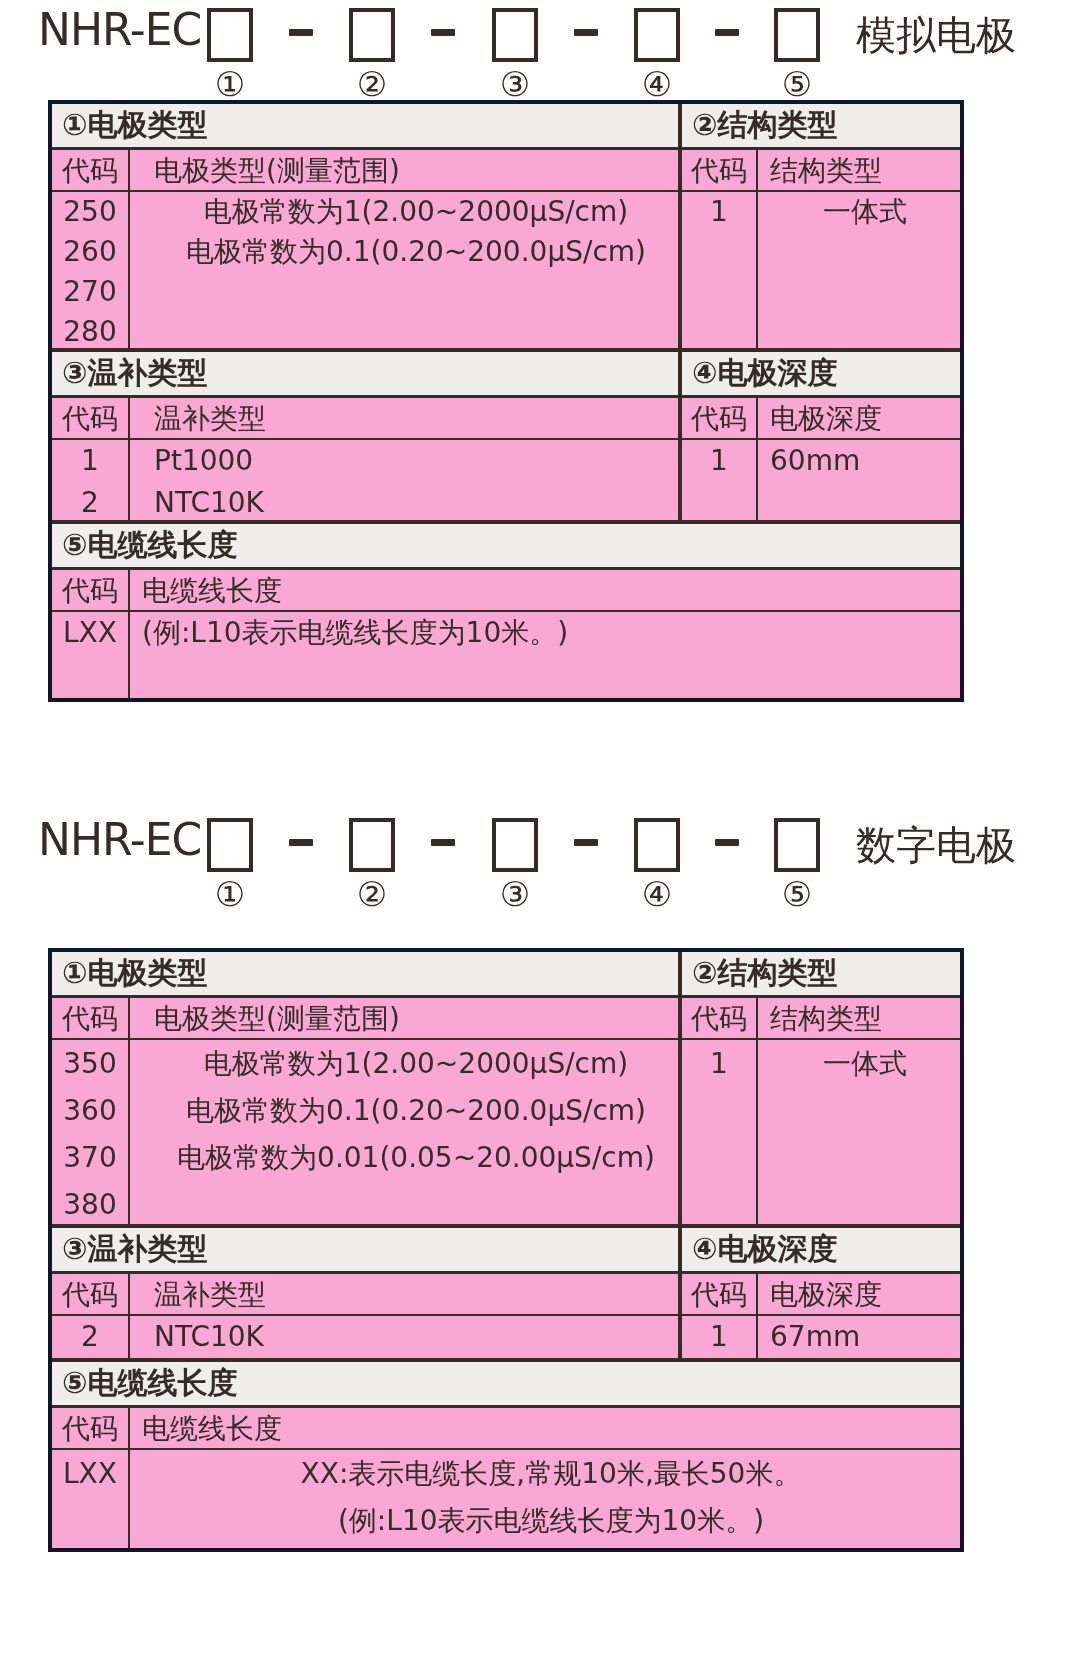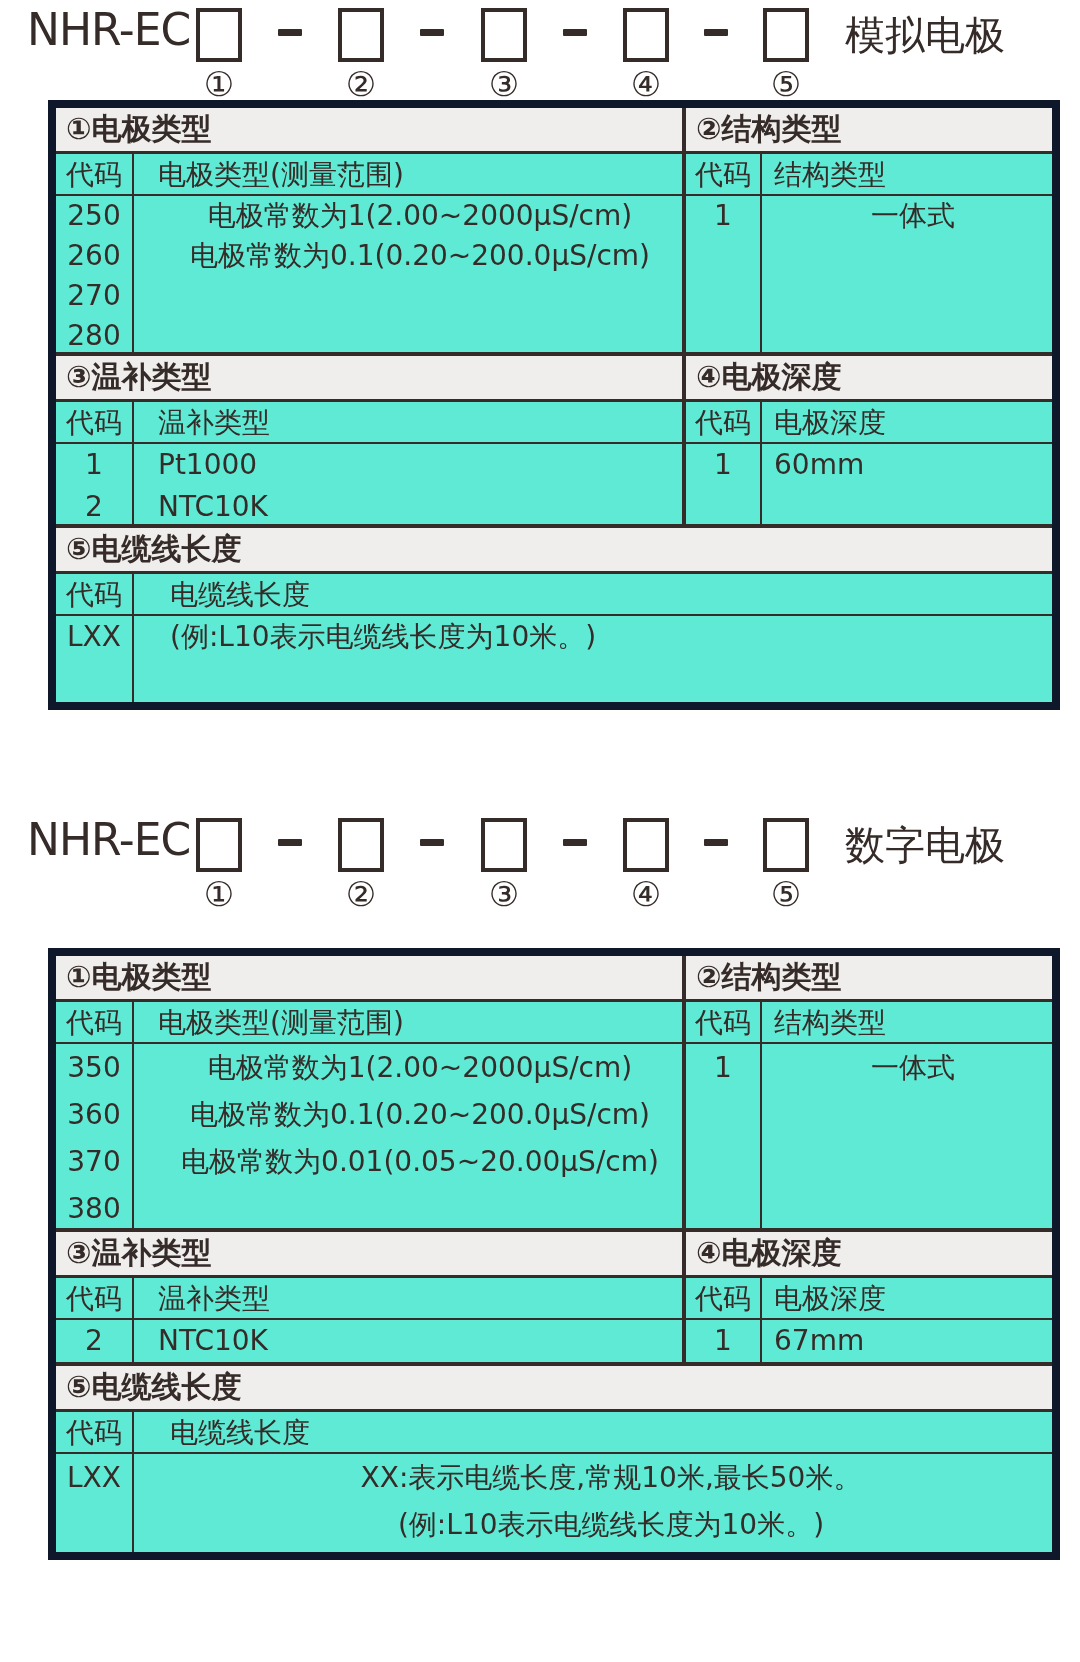--- a/index.html
+++ b/index.html
@@ -2,36 +2,36 @@
 <html><head>
 <meta charset="utf-8">
 <style>
   html,body{margin:0;padding:0;}
   body{
     width:1080px;height:1662px;position:relative;background:#ffffff;
     font-family:"DejaVu Sans","Liberation Sans",sans-serif;
     color:#352b28;-webkit-font-smoothing:antialiased;
   }
   
-  .model-block{position:absolute;left:27px;width:1010px;height:104px;}
+  .model-block{position:absolute;left:38px;width:1010px;height:104px;}
   .model-prefix{position:absolute;left:0;top:2px;font-size:44px;font-weight:500;letter-spacing:-1px;white-space:nowrap;}
   .code-box{position:absolute;top:6px;width:38px;height:46px;border:4px solid #352b28;background:#fff;}
   .b1{left:169px}.b2{left:311px}.b3{left:454px}.b4{left:596px}.b5{left:736px}
   .code-dash{position:absolute;top:27px;width:24px;height:7px;background:#352b28;border-radius:1px;}
   .d1{left:251px}.d2{left:393px}.d3{left:536px}.d4{left:677px}
   .model-type{position:absolute;left:818px;top:6px;font-size:40px;font-weight:500;white-space:nowrap;}
   .digit{position:absolute;top:62px;width:40px;text-align:center;font-size:34px;}
   .g1{left:172px}.g2{left:314px}.g3{left:457px}.g4{left:599px}.g5{left:739px}
   #model1{top:2px;}
   #model2{top:812px;}
 
   
   .codetable{
-    position:absolute;left:48px;width:1012px;
-    border:8px solid #0f172a;background:#5eead4;box-sizing:border-box;
+    position:absolute;left:48px;width:916px;
+    border:4px solid #0f172a;background:#f9a8d4;box-sizing:border-box;
     font-size:28px;
   }
   #table1{top:100px;}
   #table2{top:948px;}
 
   .band{display:flex;box-sizing:border-box;}
   .seg-head{background:#efeeed;border-bottom:3px solid #352b28;font-weight:bold;font-size:30px;}
   .seg-head .seg-left{width:630px;border-right:4px solid #352b28;box-sizing:border-box;padding-left:10px;display:flex;align-items:center;}
   .seg-head .seg-right{flex:1;padding-left:10px;display:flex;align-items:center;}
   .seg-head.full .seg-left{width:100%;border-right:none;}
@@ -39,21 +39,21 @@
   .sub{border-bottom:2px solid #352b28;}
   .body-band{border-bottom:4px solid #352b28;}
   .body-band.last{border-bottom:none;}
 
   .col{box-sizing:border-box;}
   .colL-code{width:78px;border-right:2px solid #352b28;text-align:center;}
   .colL-desc{width:552px;border-right:4px solid #352b28;padding-left:24px;}
   .colR-code{width:76px;border-right:2px solid #352b28;text-align:center;}
   .colR-desc{flex:1;padding-left:12px;}
   .colW-code{width:78px;border-right:2px solid #352b28;text-align:center;}
-  .colW-desc{flex:1;padding-left:12px;margin-left:24px;}
+  .colW-desc{flex:1;padding-left:12px;}
 
   .ln{display:block;white-space:nowrap;overflow:visible;} .h42 .ln{line-height:42px;}
   .lh40 .ln{line-height:40px;text-align:center;} .lh42 .ln{line-height:42px;} .lh47 .ln{line-height:47px;text-align:center;}
   .band.h46{height:46px;} .band.h42{height:42px;}
   .bd160{height:160px;} .bd84{height:84px;} .bd86{height:86px;}
   .bd188{height:188px;} .bd46{height:46px;} .bd98{height:98px;}
 </style>
 </head>
 <body>
 

